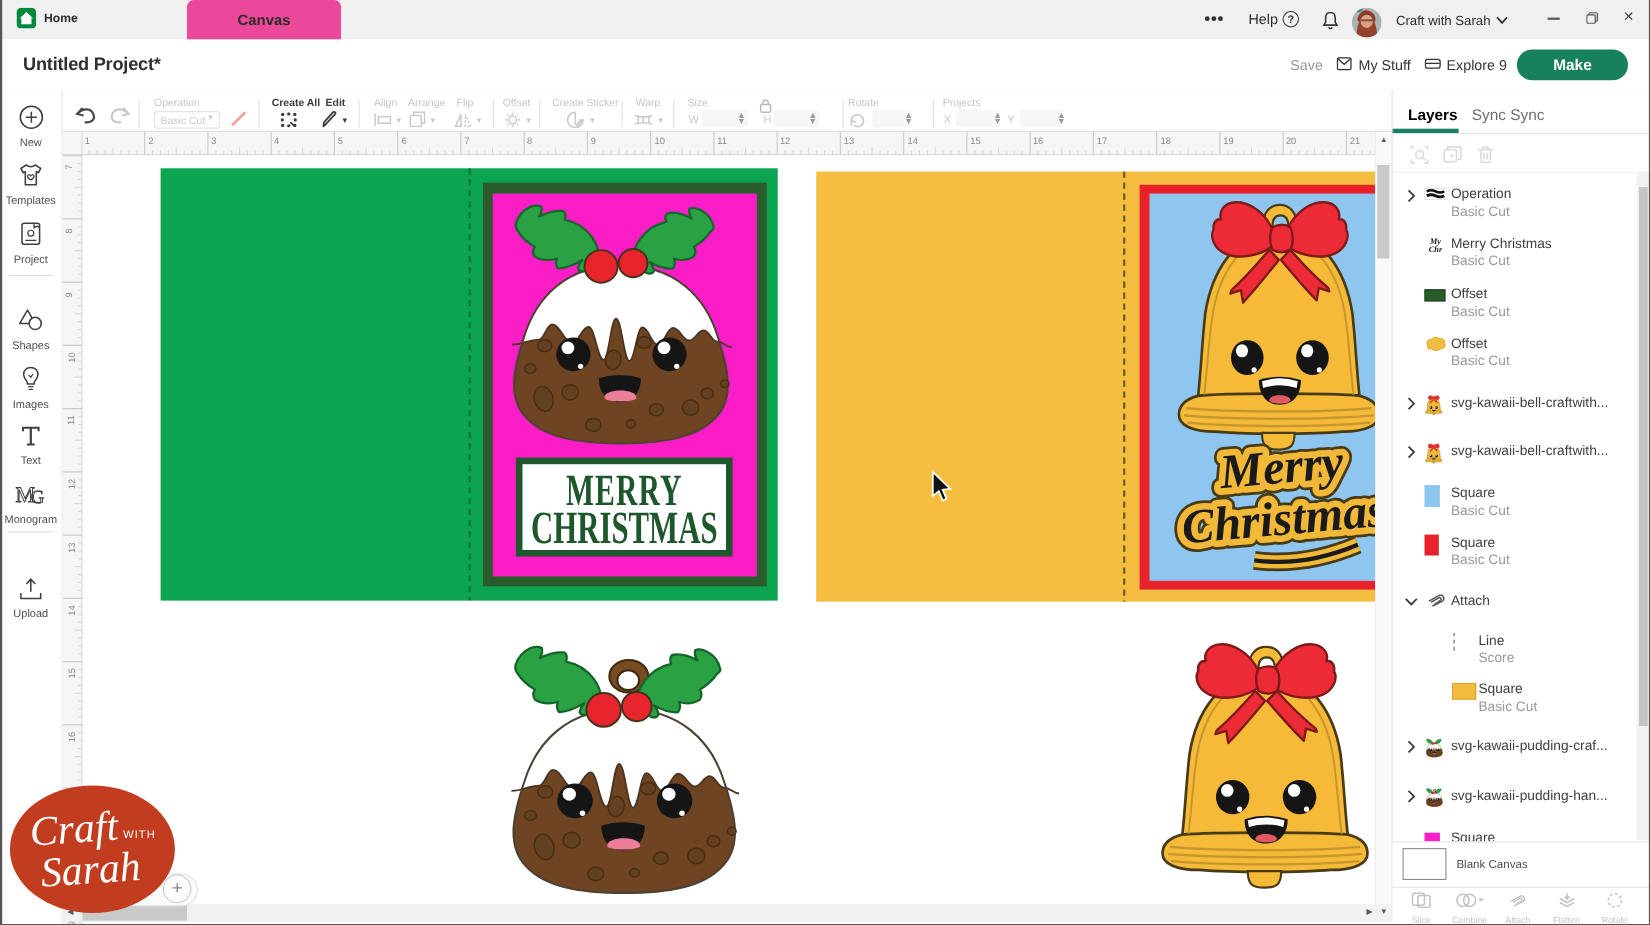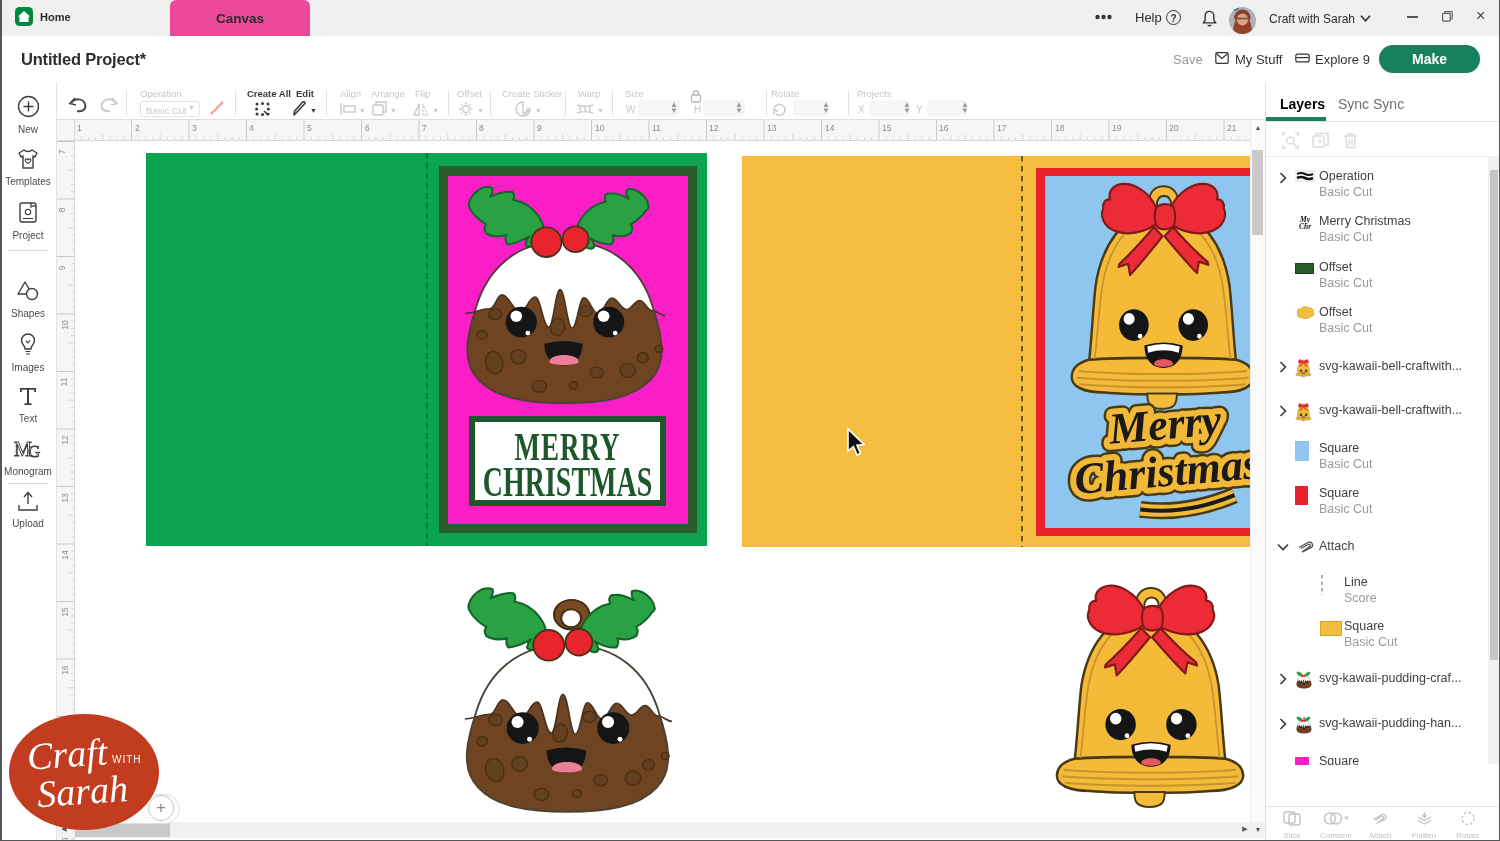--- a/index.html
+++ b/index.html
@@ -370,21 +370,21 @@
         <path d="M6.5,19.5 L11.5,19.5 M7,22 L11,22" stroke-width="1.2"></path>
         <path d="M7,9 L9,11 L11,8" stroke-width="1.1"></path>
       </svg><div class="lab">Images</div></div>
     <div class="sb-item" style="top:303px"><svg width="22" height="22" viewBox="0 0 22 22" fill="#3f3f3f">
         <path d="M3,3 L19,3 L19,7 L17.2,7 L17.2,4.8 L12,4.8 L12,18.2 L14.5,18.2 L14.5,20 L7.5,20 L7.5,18.2 L10,18.2 L10,4.8 L4.8,4.8 L4.8,7 L3,7 Z"></path>
       </svg><div class="lab">Text</div></div>
     <div class="sb-item" style="top:356px"><svg width="30" height="22" viewBox="0 0 30 22">
         <text x="1" y="18" font-size="20" font-family="Liberation Serif" fill="none" stroke="#3f3f3f" stroke-width="0.9">M</text>
         <text x="15" y="19" font-size="17" font-family="Liberation Serif" fill="none" stroke="#3f3f3f" stroke-width="0.9">G</text>
       </svg><div class="lab">Monogram</div></div>
-    <div class="sb-item" style="top:408px"><svg width="22" height="22" viewBox="0 0 22 22" fill="none" stroke="#3f3f3f" stroke-width="1.4">
+    <div class="sb-item" style="top:442px"><svg width="22" height="22" viewBox="0 0 22 22" fill="none" stroke="#3f3f3f" stroke-width="1.4">
         <path d="M11,14 L11,3 M7,7 L11,2.5 L15,7"></path>
         <path d="M2,15 L2,20 L20,20 L20,15"></path>
       </svg><div class="lab">Upload</div></div>
     <div class="sb-div" style="top:168px"></div>
     <div class="sb-div" style="top:401px"></div>
   </div>
 
 <div id="canvas-wrap">
 
   <div style="position:absolute;left:-57px;top:-120px;width:1500px;height:841px">
@@ -878,20 +878,24 @@
       </div>
       <div class="lrow" style="top:672px">
         <div class="thumb" style="left:29px">
           <div style="width:14px;height:9px;background:#fb1ec6;margin-top:3px"></div>
         </div>
         <div class="t1" style="left:53px">Square</div>
       </div>
     </div>
     <div class="abs" style="left:222px;top:77px;width:12px;height:10px;font-size:7px;color:#555;text-align:center">▲</div>
     <div class="abs" style="left:222px;top:672px;width:12px;height:10px;font-size:7px;color:#555;text-align:center">▼</div>
+  <div id="blankrow">
+    <div style="position:absolute;left:9px;top:5px;width:40px;height:29px;background:#fff;border:1px solid #8a8a8a"></div>
+    <div style="position:absolute;left:58px;top:14px;font-size:10.5px;color:#4c4c4c">Blank Canvas</div>
+  </div>
   <div id="rbottom">
       <div class="bb-item" style="left:6px"><svg width="18" height="15" viewBox="0 0 18 15" fill="none" stroke="#c3c3c3" stroke-width="1.4">
           <rect x="1" y="1" width="11" height="11" rx="2"></rect>
           <rect x="6" y="3" width="11" height="11" rx="2"></rect>
         </svg><div class="lab">Slice</div></div>
       <div class="bb-item" style="left:50px"><svg width="26" height="15" viewBox="0 0 26 15" fill="none" stroke="#c3c3c3" stroke-width="1.4">
           <circle cx="7" cy="7.5" r="5.5"></circle>
           <circle cx="13" cy="7.5" r="5.5"></circle>
           <path d="M21,5.5 l5,0 l-2.5,3.5 Z" fill="#c3c3c3" stroke="none"></path>
         </svg><div class="lab">Combine</div></div>

